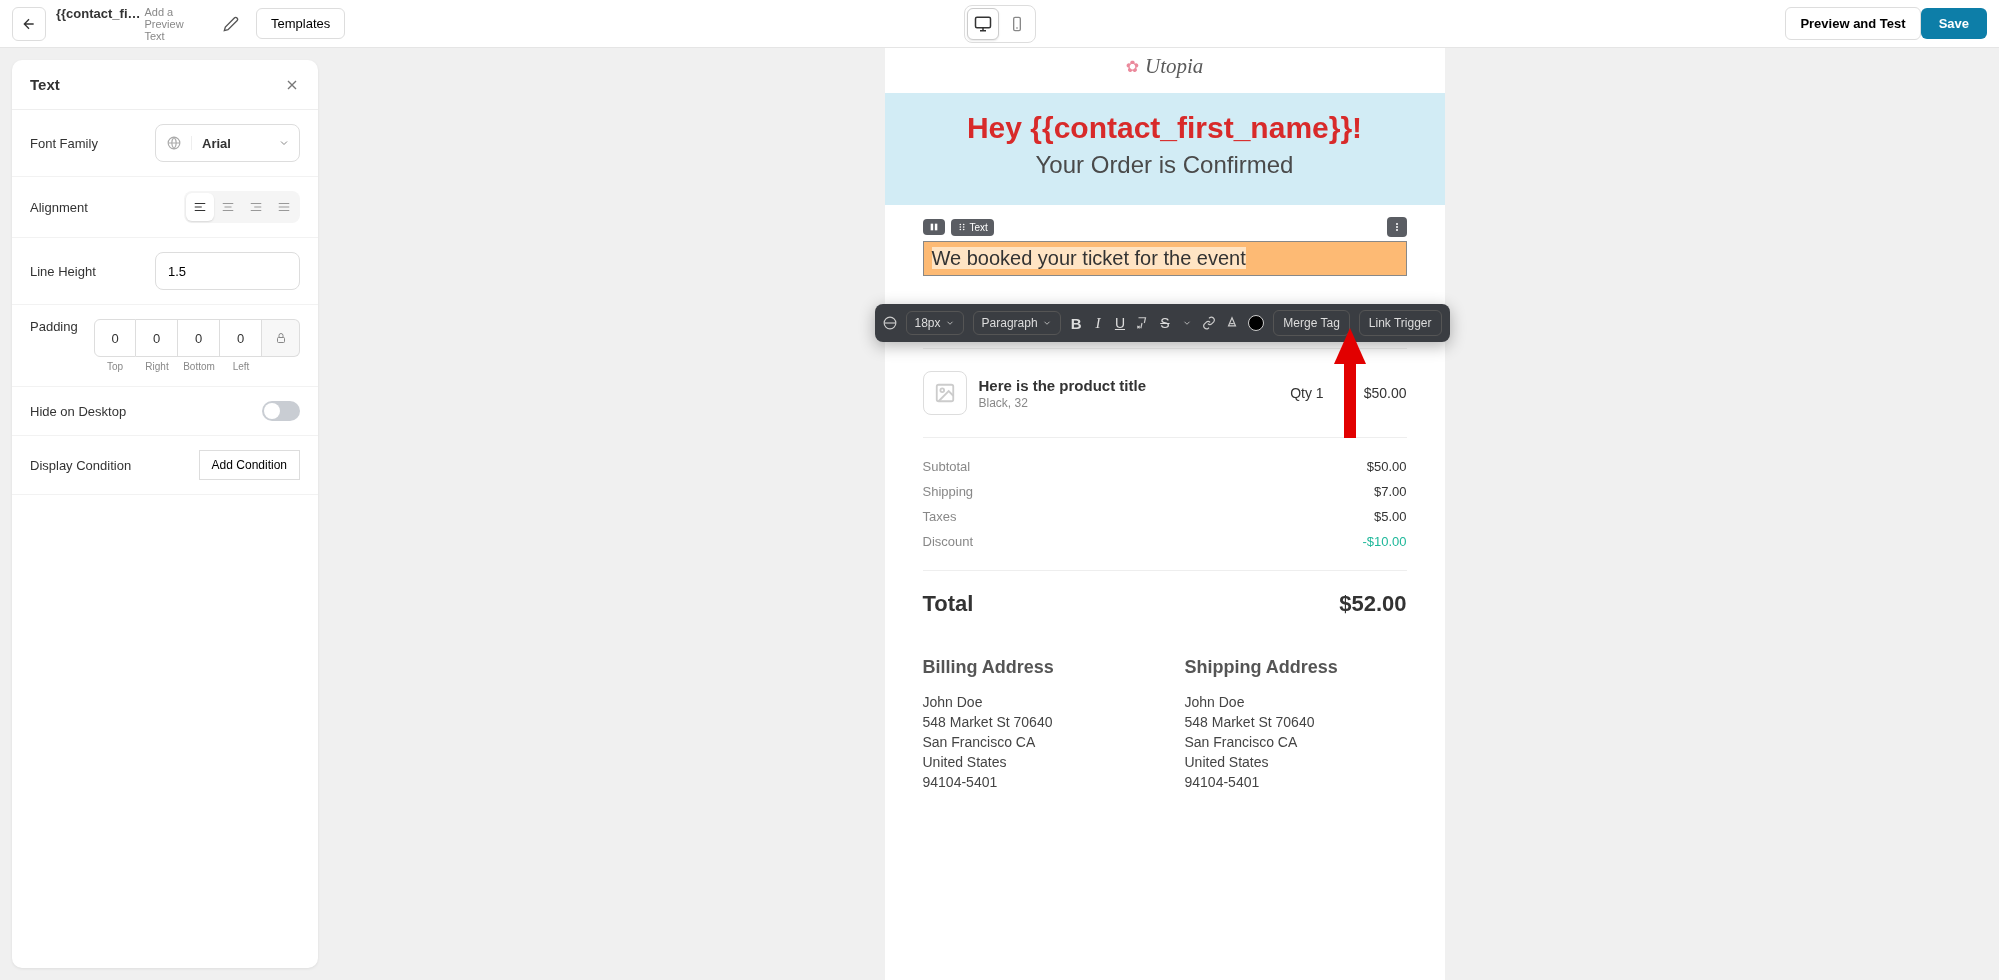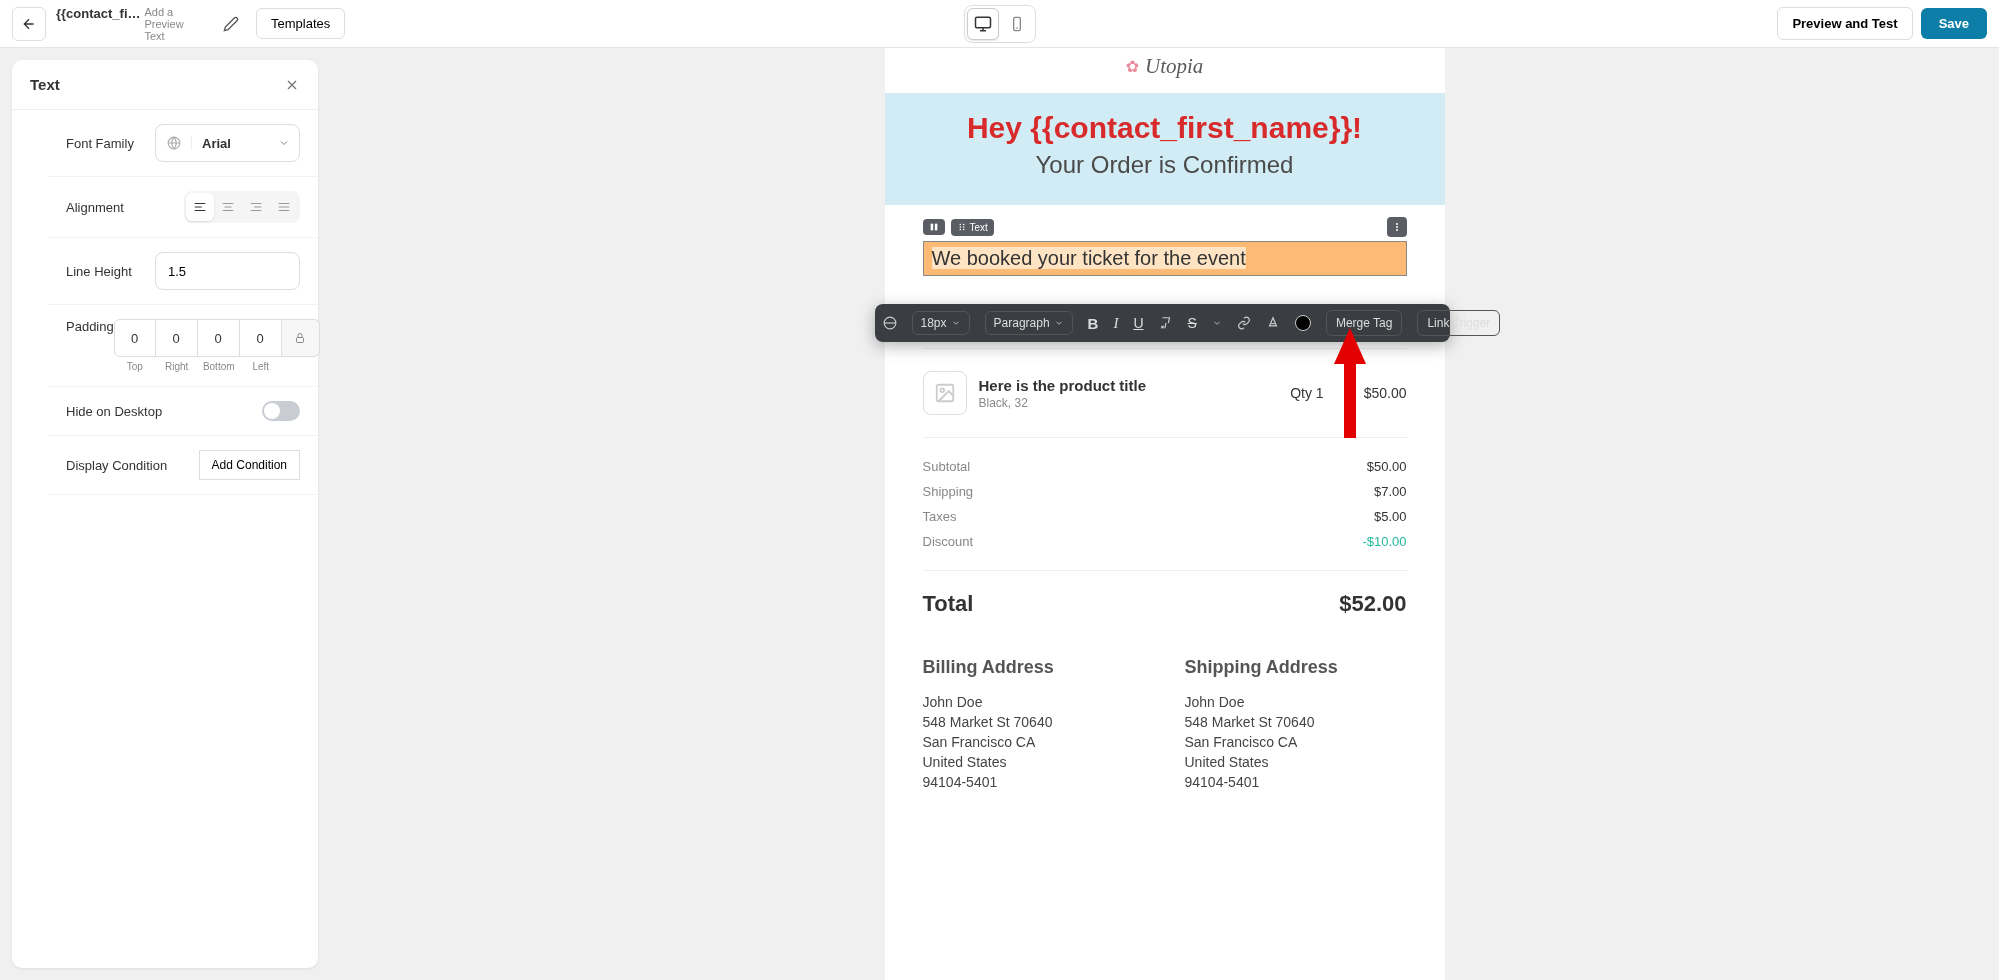--- a/index.html
+++ b/index.html
@@ -8,30 +8,30 @@
 .topbar-left { display: flex; align-items: center; gap: 10px; }
 .back-btn { width: 34px; height: 34px; border: 1px solid #ddd; border-radius: 6px; display:flex;align-items:center;justify-content:center; cursor:pointer; background:#fff;}
 .title-block { display:flex;flex-direction:row; width: 150px; overflow:hidden;}
 .title-text { font-size: 13px; font-weight: 600; white-space:nowrap; overflow:hidden; text-overflow:ellipsis;}
 .subtitle-text { font-size: 11px; color: #888; }
 .pencil-btn { width:30px;height:30px;display:flex;align-items:center;justify-content:center;cursor:pointer;}
 .templates-btn { padding: 7px 14px; border:1px solid #ddd; border-radius:6px; font-size:13px; background:#fff; cursor:pointer;}
 .device-toggle { position:absolute; left:50%; transform:translateX(-50%); display:flex; border:1px solid #ddd; border-radius:8px; padding:2px; gap:2px;}
 .device-btn { width:32px;height:32px; display:flex;align-items:center;justify-content:center; border-radius:6px; cursor:pointer;}
 .device-btn.active { background:#fff; border:1px solid #ccc; box-shadow:0 1px 2px rgba(0,0,0,0.1);}
-.topbar-right { margin-left:auto; display:flex; gap:8px; align-items:center;padding-left:48px;}
+.topbar-right { margin-left:auto; display:flex; gap:0; align-items:center;padding-left:48px;}
 .preview-btn { padding:8px 14px; border:1px solid #ddd; border-radius:6px; font-size:13px; background:#fff; font-weight:600; cursor:pointer;}
 .save-btn { padding:8px 18px; background:#0d7ea8; color:#fff; border-radius:6px; font-size:13px; font-weight:600; cursor:pointer; border:none;}
 .workspace { display:flex; height: calc(100vh - 48px); }
 .sidebar { width: 330px; padding: 12px; }
 .panel { background:#fff; border-radius:10px; box-shadow:0 1px 3px rgba(0,0,0,0.08); height:100%;}
 .panel-header { display:flex; align-items:center; justify-content:space-between; padding:16px 18px; border-bottom:1px solid #eee;}
 .panel-title { font-size:15px; font-weight:600;}
 .close-btn { cursor:pointer; color:#666;}
-.panel-row { display:flex; align-items:center; justify-content:space-between; padding:14px 18px; border-bottom:1px solid #f2f2f2; font-size:13px; color:#333;margin-left:36px;}
+.panel-row { display:flex; align-items:center; justify-content:space-between; padding:14px 18px; border-bottom:1px solid #f2f2f2; font-size:13px; color:#333;}
 .select-box { display:flex; align-items:center; border:1px solid #ddd; border-radius:8px; height:38px; width:145px;font-weight:bold;}
 .globe-seg { width:36px; display:flex;align-items:center;justify-content:center; color:#aaa; border-right:1px solid #eee;}
 .select-text { flex:1; padding-left:10px; font-size:13px;}
 .chev { width:30px; display:flex;align-items:center;justify-content:center; color:#888;}
 .align-group { display:flex; background:#f5f5f5; border-radius:8px; padding:2px;}
 .align-btn { width:28px;height:28px; display:flex;align-items:center;justify-content:center; cursor:pointer; color:#777; border-radius:6px;}
 .align-btn.active { background:#fff; box-shadow:0 1px 2px rgba(0,0,0,0.12); color:#333;}
 .input-box { border:1px solid #ddd; border-radius:8px; height:38px; width:145px; padding:0 12px; font-size:13px;}
 .padding-inputs { display:flex; align-items:center; }
 .pad-cell { width:42px; height:38px; border:1px solid #ddd; border-left:none; display:flex;align-items:center;justify-content:center;font-size:13px;}
@@ -50,21 +50,21 @@
 .logo-flower { color:#eb8a9c; margin-right:6px;}
 .hero { background:#d2ecf5; padding:18px 20px 26px 20px; text-align:center;}
 .hero h1 { color:#d82a2a; font-size:30px; font-weight:700; margin-bottom:6px;}
 .hero h2 { color:#4a4a4a; font-size:24px; font-weight:500;}
 .text-block-area { padding:12px 38px 6px 38px; position:relative;}
 .block-handles { display:flex; gap:6px; margin-bottom:4px; align-items:center;}
 .handle { background:#5a5d63; color:#fff; font-size:10px; padding:3px 6px; border-radius:4px; display:flex;align-items:center;gap:3px;}
 .more-handle { background:#5a5d63;width:20px;height:20px;border-radius:4px;color:#fff;display:flex;align-items:center;justify-content:center;margin-left:auto;}
 .text-input-block { border:1px solid #888; padding:5px 8px; font-size:20px; background:#fdba74; }
 .text-input-block span { background:#ffe4c4;}
-.floating-toolbar { position:absolute; background:#3a3d42; border-radius:8px; padding:6px 8px; display:flex; align-items:center; gap:15px; box-shadow:0 4px 16px rgba(0,0,0,0.3);}
+.floating-toolbar { position:absolute; background:#3a3d42; border-radius:8px; padding:6px 8px; display:flex; align-items:center; gap:9px; box-shadow:0 4px 16px rgba(0,0,0,0.3);}
 .tb-seg { display:flex;align-items:center;gap:4px;border:1px solid #555;border-radius:6px;padding:4px 8px;color:#ddd;font-size:12px;white-space:nowrap;}
 .tb-btn { width:26px;height:26px;display:flex;align-items:center;justify-content:center;color:#ddd;cursor:pointer;border-radius:4px;}
 .tb-chip { padding:5px 9px;border:1px solid #555;border-radius:6px;color:#ddd;font-size:12px;cursor:pointer;white-space:nowrap;}
 .arrow-annotation { position:absolute; pointer-events:none;}
 .order-body { padding:20px 38px;}
 .order-meta { display:flex; gap:70px; padding-bottom:14px; border-bottom:1px solid #eee;}
 .meta-label { font-size:12px;color:#888;font-weight:600;}
 .meta-val { font-size:14px;color:#222;margin-top:2px;}
 .product-row { display:flex; align-items:center; padding:22px 0; border-bottom:1px solid #eee;}
 .prod-img { width:44px;height:44px;border:1px solid #ddd;border-radius:8px;display:flex;align-items:center;justify-content:center;color:#bbb;}

